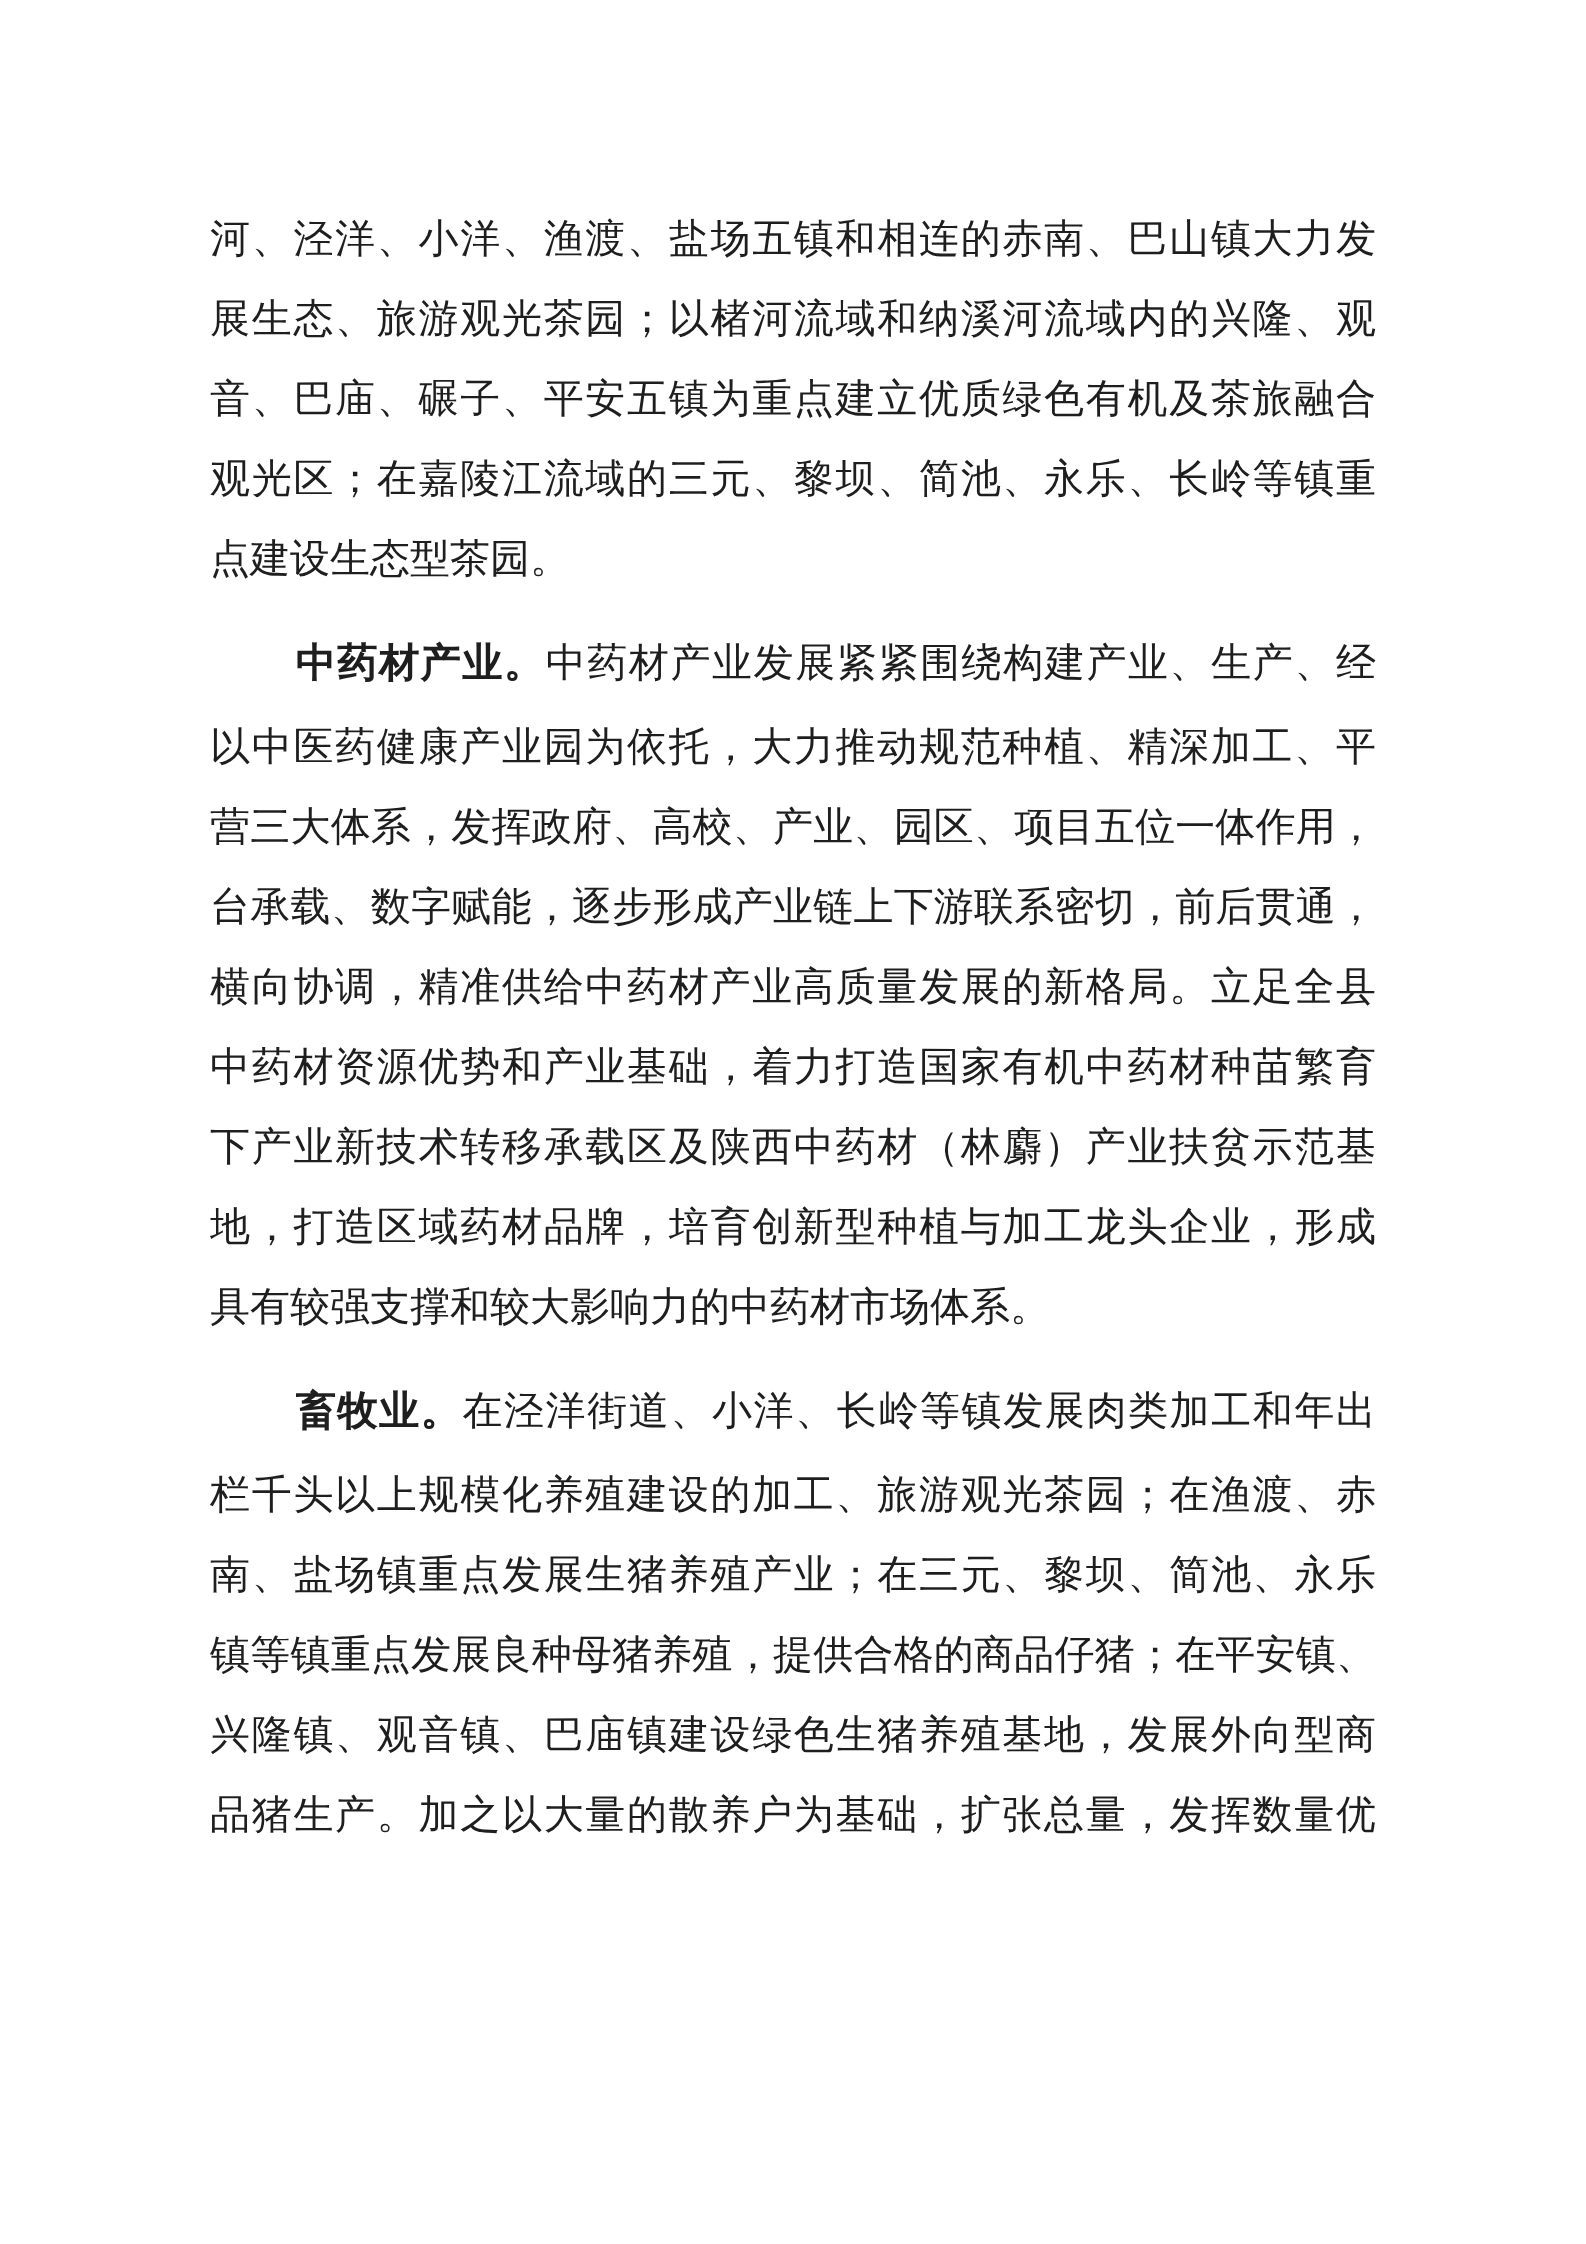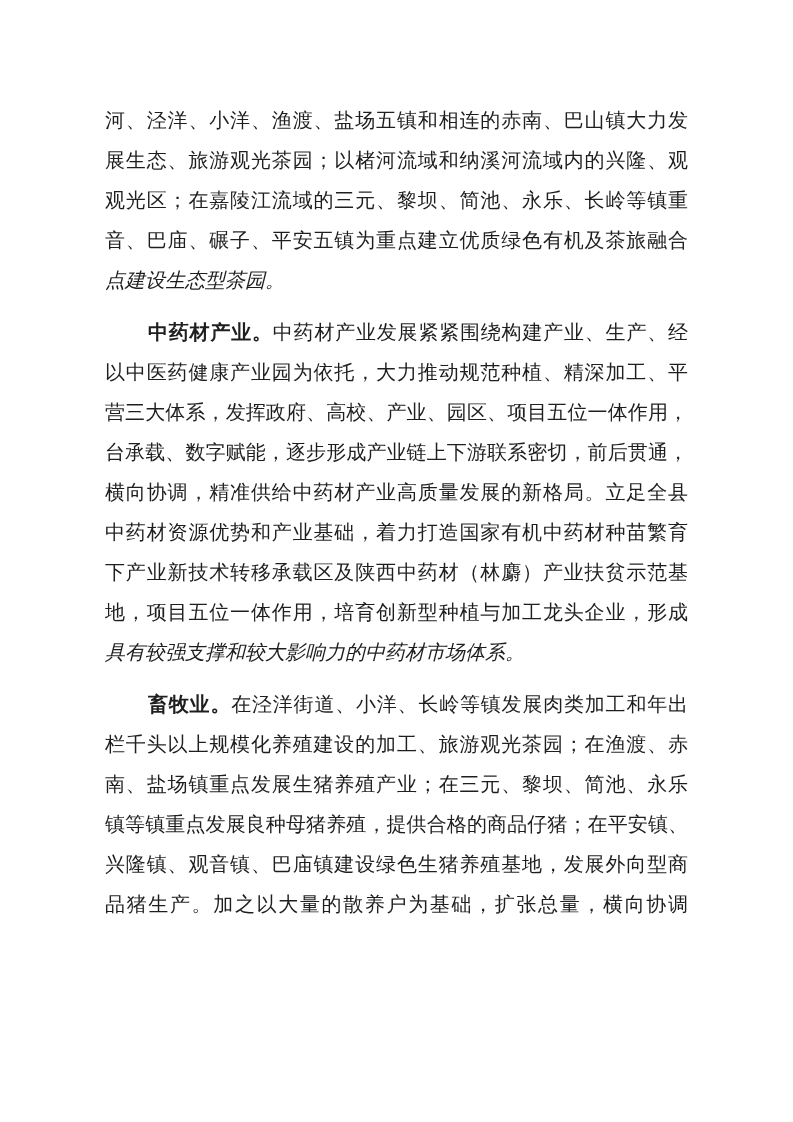--- a/index.html
+++ b/index.html
@@ -27,28 +27,27 @@
   }
   .para { margin: 0; padding: 0; }
   .para + .para { margin-top: 12px; }
   .line {
     text-align: justify;
     text-align-last: justify;
     white-space: nowrap;
   }
   .line.last-line {
     text-align-last: left;
-    font-style: italic;
   }
   .line.first-indented {
     text-indent: 43px;
   }
   .lead {
     font-weight: 700;
-    font-family: Liberation Sans, sans-serif;
+    font-family: Liberation Mono, monospace;
   }
   .page-number {
     position: absolute;
     top: 959px;
     left: 0;
     width: 100%;
     text-align: right;
     font-size: 17px;
     line-height: 22px;
     color: #222222;
@@ -58,42 +57,42 @@
 </style>
 </head>
 <body>
 
 <div class="page">
   <div class="content">
 
     <div class="para">
       <div class="line">河、泾洋、小洋、渔渡、盐场五镇和相连的赤南、巴山镇大力发</div>
       <div class="line">展生态、旅游观光茶园；以楮河流域和纳溪河流域内的兴隆、观</div>
+      <div class="line">音、巴庙、碾子、平安五镇为重点建立优质绿色有机及茶旅融合</div>
       <div class="line">观光区；在嘉陵江流域的三元、黎坝、简池、永乐、长岭等镇重</div>
-      <div class="line">音、巴庙、碾子、平安五镇为重点建立优质绿色有机及茶旅融合</div>
       <div class="line last-line">点建设生态型茶园。</div>
     </div>
 
     <div class="para">
       <div class="line first-indented"><span class="lead">中药材产业。</span><span>中药材产业发展紧紧围绕构建产业、生产、经</span></div>
       <div class="line">以中医药健康产业园为依托，大力推动规范种植、精深加工、平</div>
       <div class="line">营三大体系，发挥政府、高校、产业、园区、项目五位一体作用，</div>
       <div class="line">台承载、数字赋能，逐步形成产业链上下游联系密切，前后贯通，</div>
       <div class="line">横向协调，精准供给中药材产业高质量发展的新格局。立足全县</div>
       <div class="line">中药材资源优势和产业基础，着力打造国家有机中药材种苗繁育</div>
       <div class="line">下产业新技术转移承载区及陕西中药材（林麝）产业扶贫示范基</div>
-      <div class="line">地，项目五位一体作用，培育创新型种植与加工龙头企业，形成</div>
+      <div class="line">地，打造区域药材品牌，培育创新型种植与加工龙头企业，形成</div>
       <div class="line last-line">具有较强支撑和较大影响力的中药材市场体系。</div>
     </div>
 
     <div class="para">
       <div class="line first-indented"><span class="lead">畜牧业。</span><span>在泾洋街道、小洋、长岭等镇发展肉类加工和年出</span></div>
       <div class="line">栏千头以上规模化养殖建设的加工、旅游观光茶园；在渔渡、赤</div>
       <div class="line">南、盐场镇重点发展生猪养殖产业；在三元、黎坝、简池、永乐</div>
       <div class="line">镇等镇重点发展良种母猪养殖，提供合格的商品仔猪；在平安镇、</div>
       <div class="line">兴隆镇、观音镇、巴庙镇建设绿色生猪养殖基地，发展外向型商</div>
-      <div class="line">品猪生产。加之以大量的散养户为基础，扩张总量，横向协调</div>
+      <div class="line">品猪生产。加之以大量的散养户为基础，扩张总量，发挥数量优</div>
     </div>
 
   </div>
 
   <div class="page-number">17</div>
 </div>
 
 </body></html>

